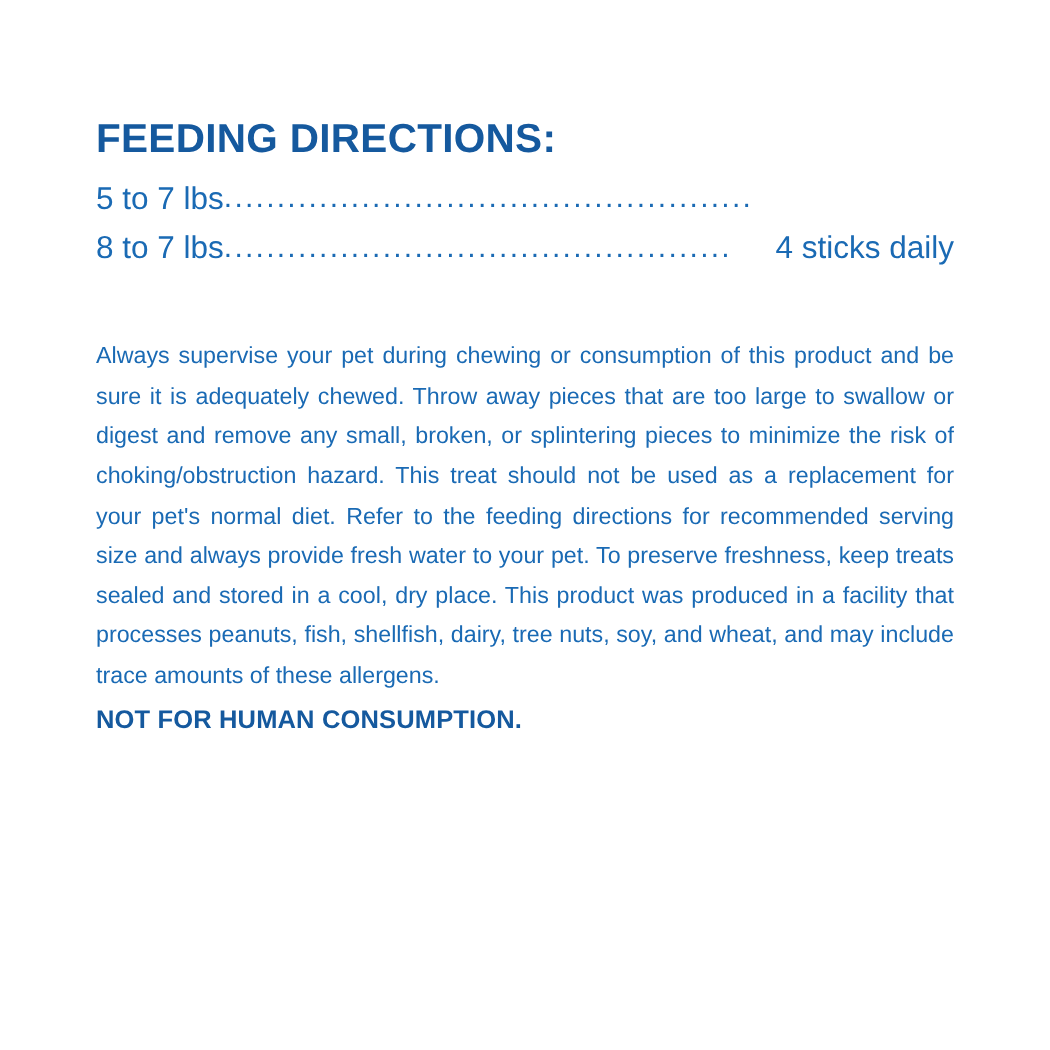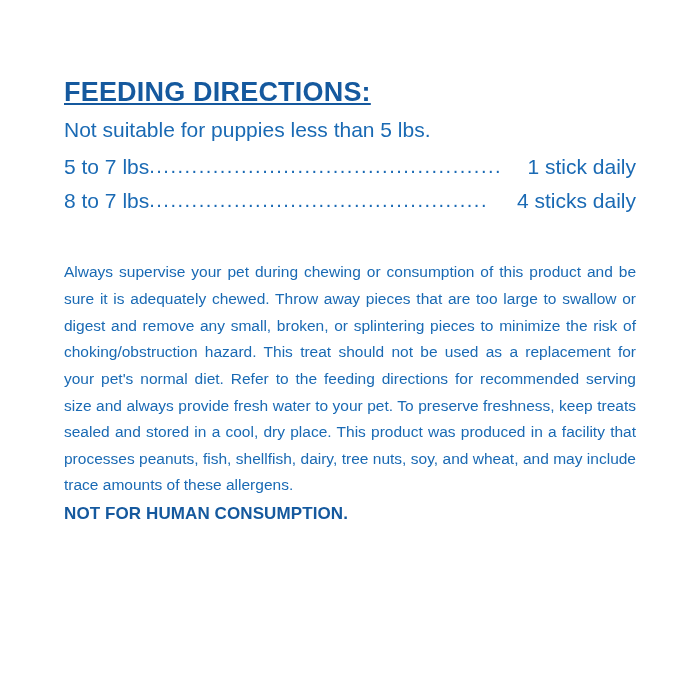--- a/index.html
+++ b/index.html
@@ -21,21 +21,20 @@
     padding: 78px 64px 0 64px;
     color: #1462a8;
   }
   .heading {
     font-size: 27px;
     font-weight: bold;
     letter-spacing: 0.2px;
     color: #15599e;
     margin: 0 0 8px 0;
     line-height: 1.1;
-    text-decoration: underline;
   }
   .subheading {
     font-size: 21px;
     color: #1a6ab4;
     margin: 0 0 6px 0;
     line-height: 1.35;
     font-weight: normal;
   }
   .dose-list {
     margin: 0;
@@ -87,27 +86,25 @@
     letter-spacing: 0.1px;
   }
 </style>
 </head>
 <body>
 
 <div class="page">
 
   <h1 class="heading">FEEDING DIRECTIONS:</h1>
 
-  <p class="subheading">Not suitable for puppies less than 5 lbs.</p>
 
   <ul class="dose-list">
     <li class="dose-row">
       <span class="dose-weight">5 to 7 lbs</span>
       <span class="dose-leader">..................................................</span>
-      <span class="dose-amount">1 stick daily</span>
     </li>
     <li class="dose-row">
       <span class="dose-weight">8 to 7 lbs</span>
       <span class="dose-leader">................................................</span>
       <span class="dose-amount">4 sticks daily</span>
     </li>
   </ul>
 
   <div class="body-block">
     <p>Always supervise your pet during chewing or consumption of this product and be sure it is adequately chewed. Throw away pieces that are too large to swallow or digest and remove any small, broken, or splintering pieces to minimize the risk of choking/obstruction hazard. This treat should not be used as a replacement for your pet's normal diet. Refer to the feeding directions for recommended serving size and always provide fresh water to your pet. To preserve freshness, keep treats sealed and stored in a cool, dry place. This product was produced in a facility that processes peanuts, fish, shellfish, dairy, tree nuts, soy, and wheat, and may include trace amounts of these allergens.</p>

